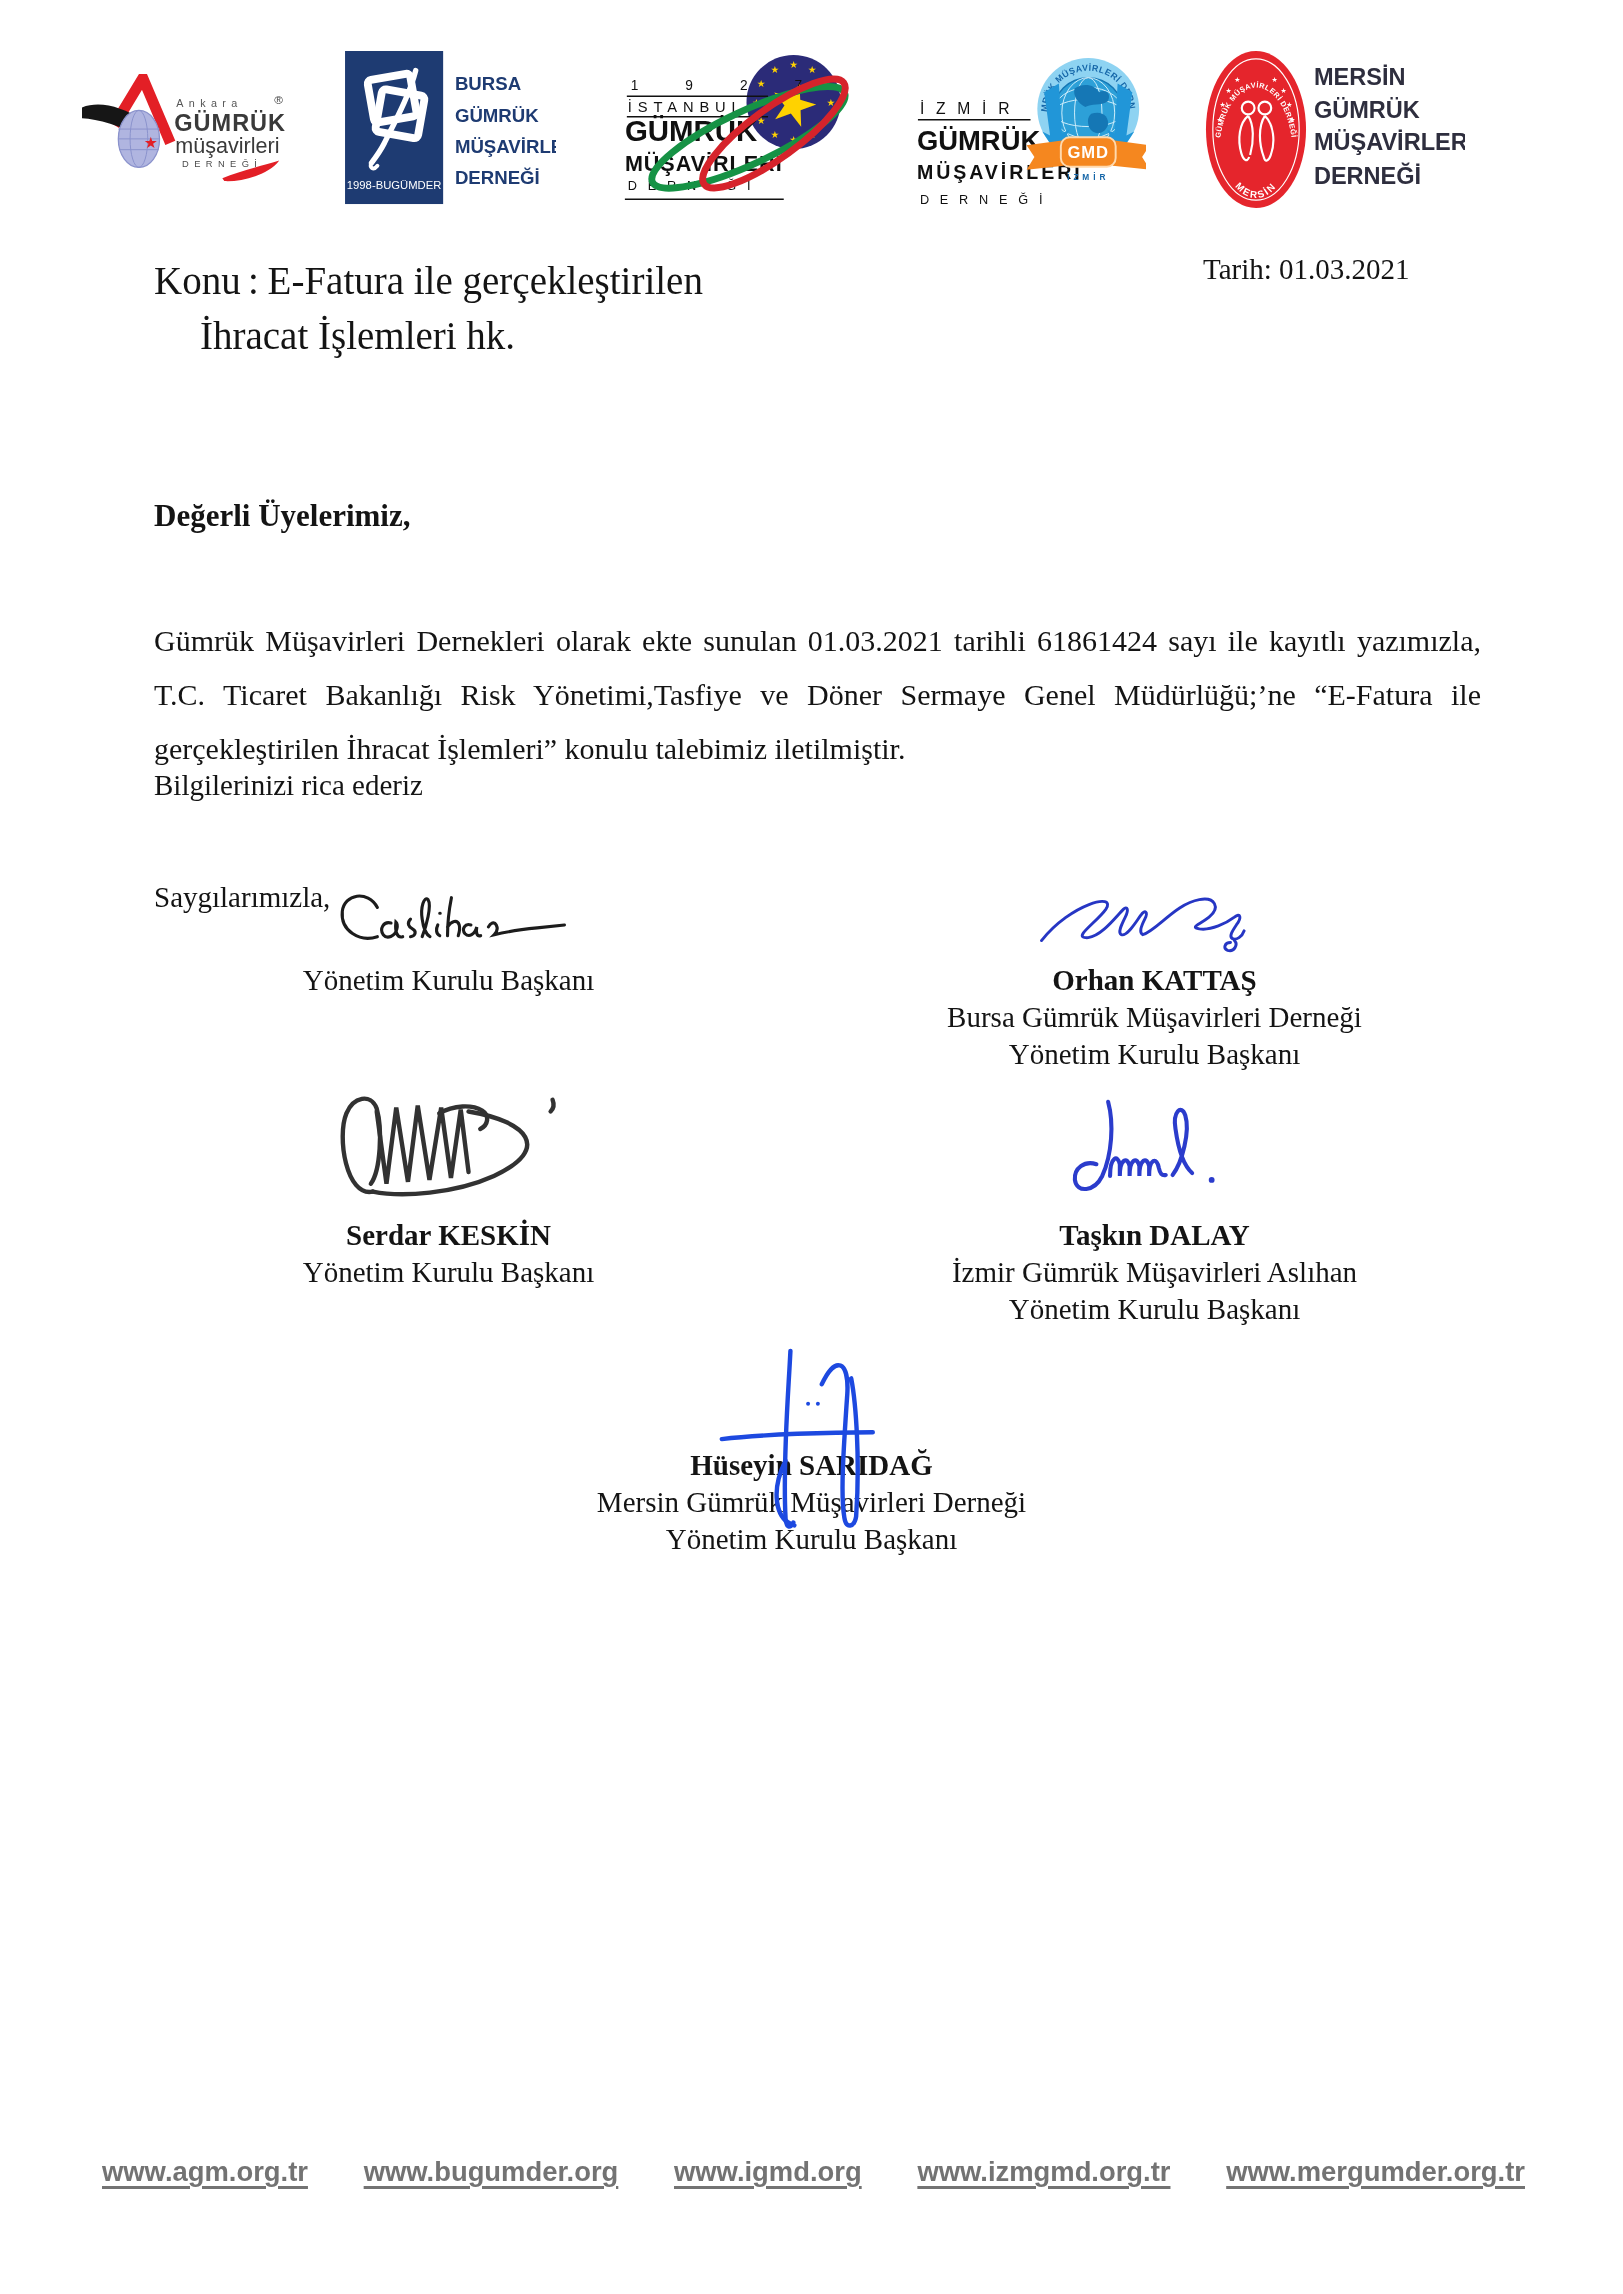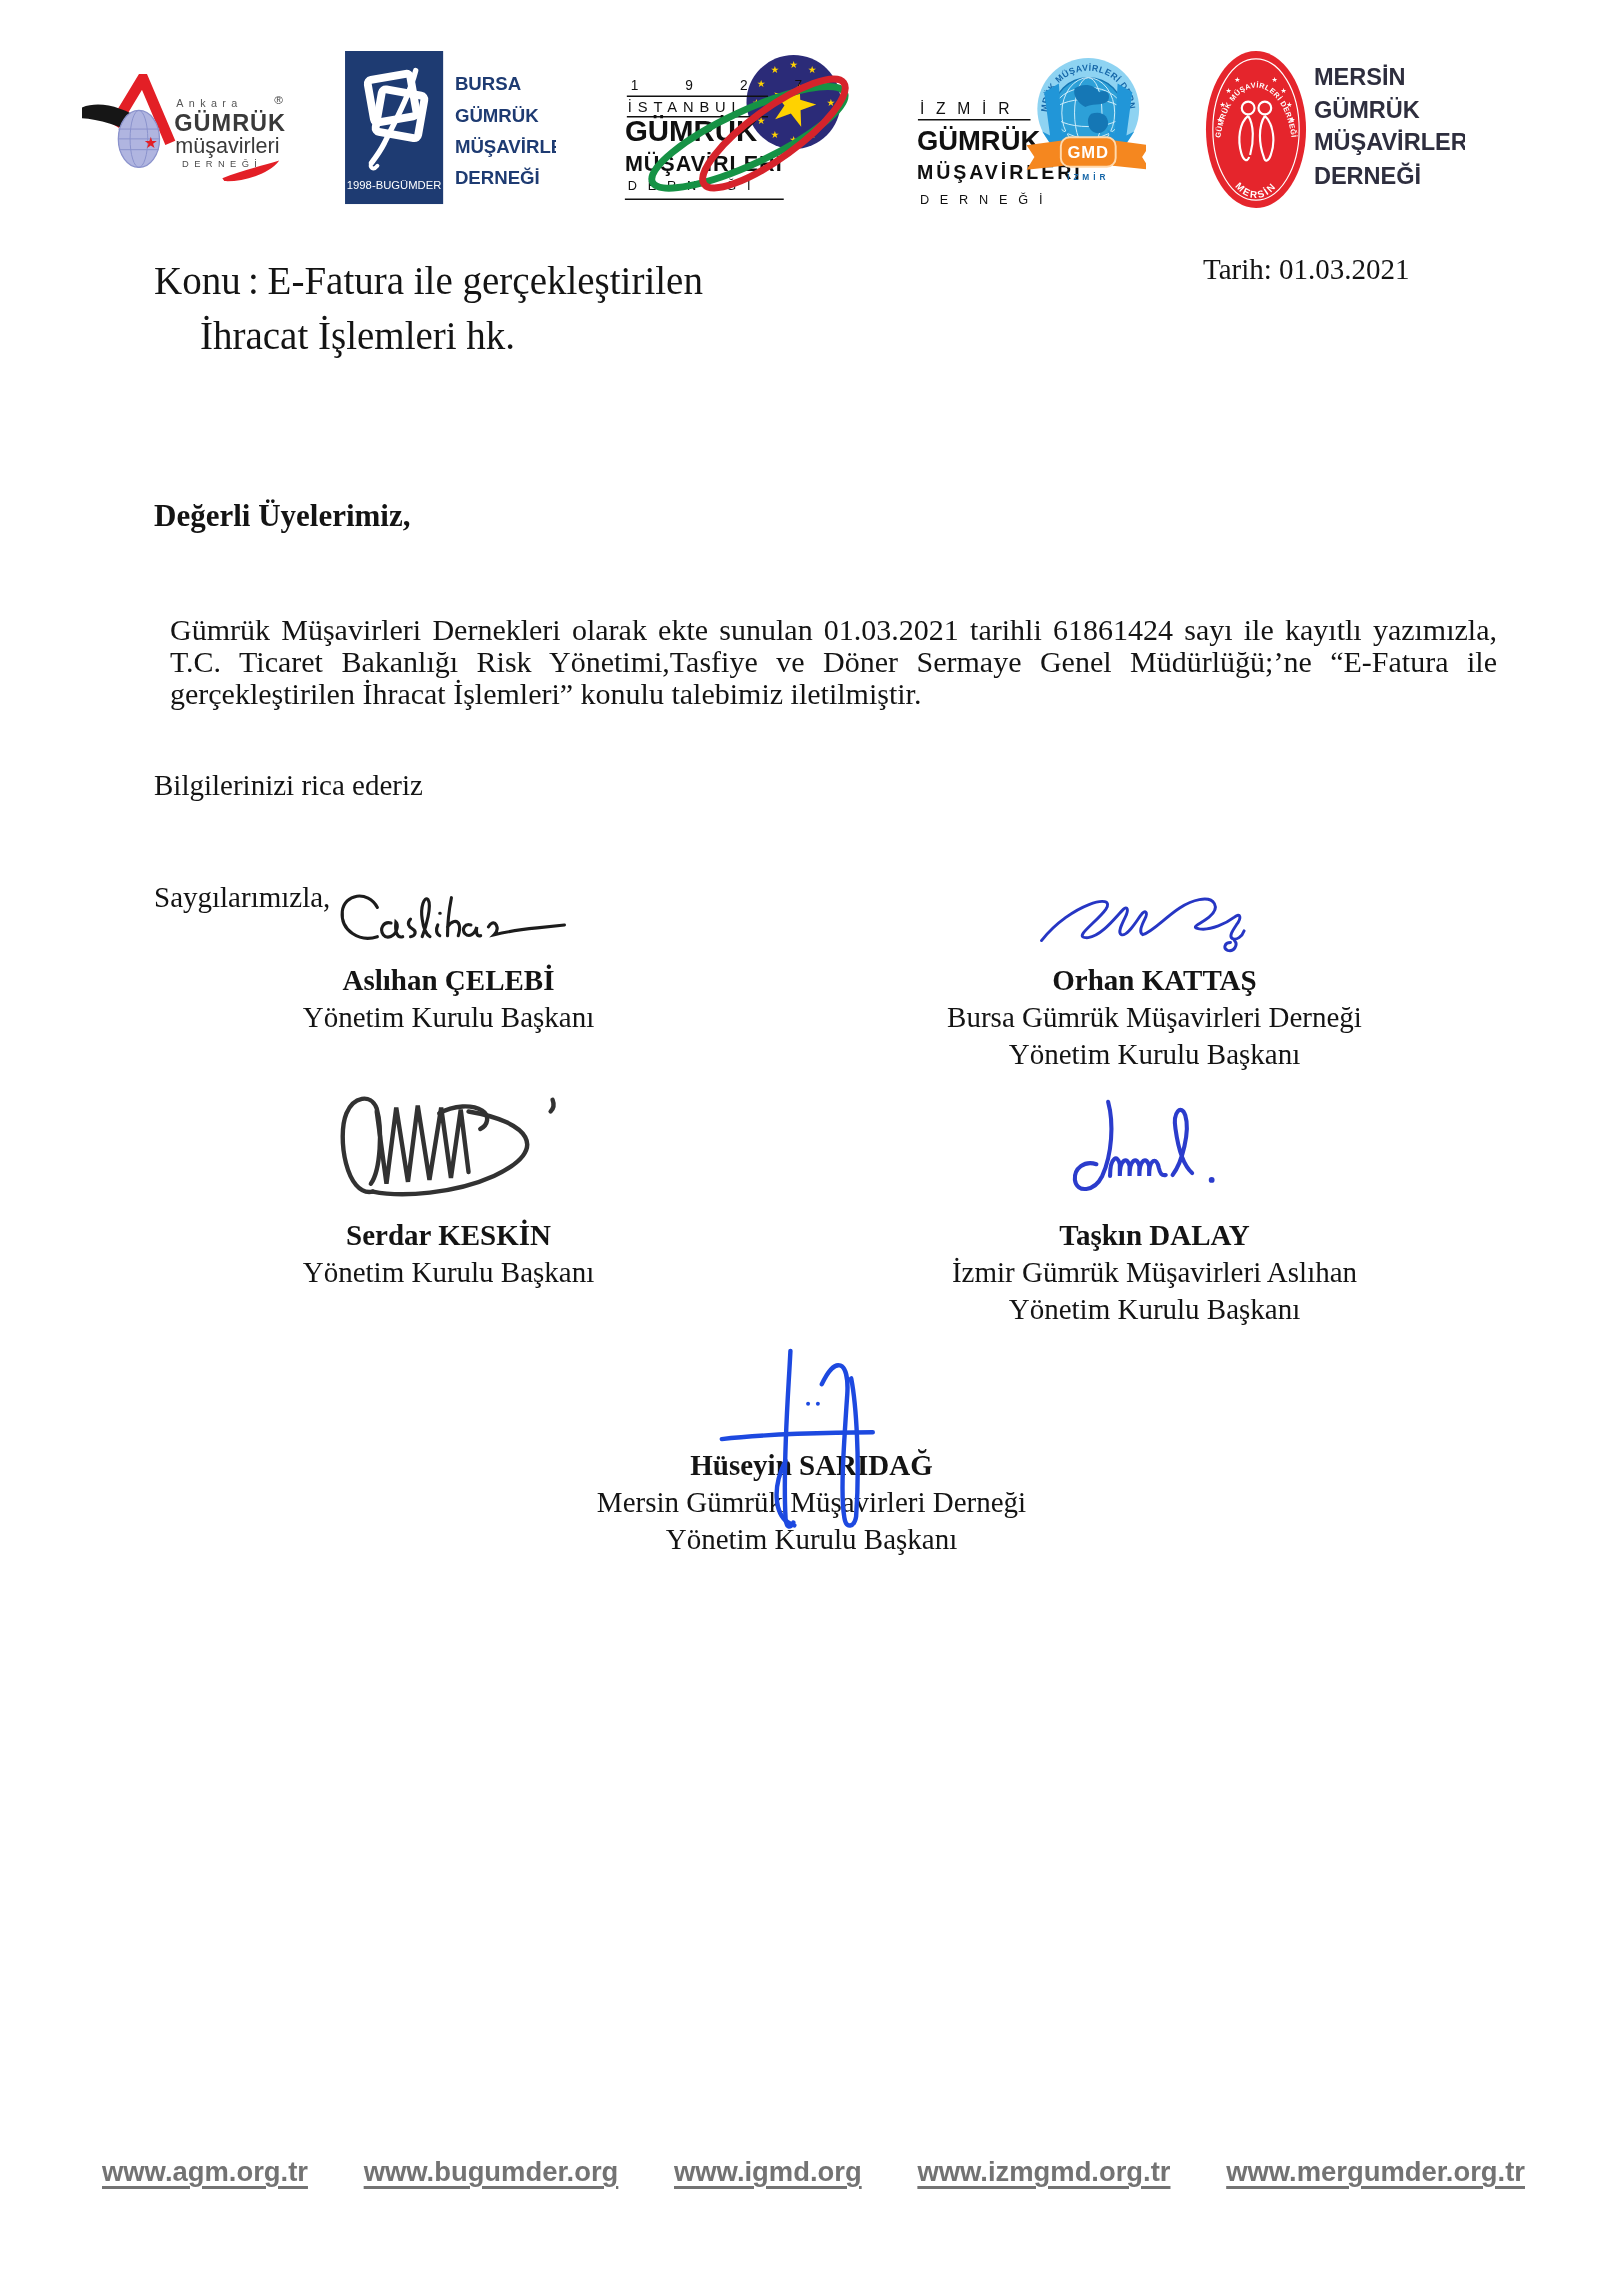--- a/index.html
+++ b/index.html
@@ -17,21 +17,21 @@
   #logo-izmir{left:915px;top:51px;}
   #logo-mersin{left:1204px;top:49px;}
   svg text{font-family:"Liberation Sans","DejaVu Sans",sans-serif;}
   
   .konu{left:154px;top:253px;font-size:39px;line-height:55px;white-space:nowrap;}
   .konu .lbl{display:inline-block;width:94px;}
   .konu .col{display:inline-block;width:19.6px;}
   .konu-line2{margin-left:46px;}
   .tarih{left:1203px;top:253px;font-size:29px;white-space:nowrap;}
   .salutation{left:154px;top:498px;font-size:31px;font-weight:bold;}
-  .paragraph{left:170px;top:614px;width:1327px;font-size:30px;line-height:32px;text-align:justify;}
+  .paragraph{left:154px;top:614px;width:1327px;font-size:30px;line-height:54px;text-align:justify;}
   .request{left:154px;top:769px;font-size:29px;}
   .regards{left:154px;top:844px;font-size:29px;margin-top:37px;}
   
   .sig-block{position:absolute;width:627px;text-align:center;font-size:29px;line-height:37px;}
   .sig-ink{display:block;margin:0 auto;}
   .sig-name{font-weight:bold;}
   #sig-1{left:135px;top:886px;}
   #sig-2{left:841px;top:886px;}
   #sig-3{left:135px;top:1090px;}
   #sig-4{left:841px;top:1090px;}
@@ -211,21 +211,20 @@
         <path d="M52,22 C42,4 18,8 16,26 C14,46 34,58 52,52"></path>
         <path d="M66,38 C58,36 54,44 58,50 C62,55 70,52 72,44 C73,40 72,38 71,37 C70,46 72,54 78,52"></path>
         <path d="M86,34 C82,38 84,42 88,44 C92,46 92,51 86,52"></path>
         <path d="M98,52 C102,42 108,20 104,14 C100,10 96,22 98,34 C99,42 102,50 106,52"></path>
         <path d="M114,40 C112,44 112,49 116,51 M116,28 L116.5,28"></path>
         <path d="M128,12 C126,22 124,38 124,51 M124,42 C128,36 134,34 136,40 C137,44 136,48 135,51"></path>
         <path d="M148,40 C142,38 138,44 142,49 C146,53 152,50 154,42 C153,48 154,52 158,51"></path>
         <path d="M166,42 C168,38 172,36 174,40 C176,44 174,48 172,50 C180,48 196,45 216,43 L244,40"></path>
       </g>
     </svg>
-    <div class="sig-name">Aslıhan ÇELEBİ</div>
     <div>Yönetim Kurulu Başkanı</div>
   </div>
 
   <div class="sig-block" id="sig-2">
     <svg class="sig-ink" width="255" height="76" viewBox="0 0 260 78">
       <g fill="none" stroke="#2636c4" stroke-width="3" stroke-linecap="round">
         <path d="M14,56 C44,18 92,6 80,24 C70,38 44,54 62,53 C76,51 90,32 98,24 C102,20 104,24 100,32 C96,40 92,48 96,50 C102,52 110,38 116,30 C120,24 124,26 120,34 C116,42 114,48 118,50 C132,46 152,18 176,14 C192,11 198,22 186,32 C176,40 166,42 176,44 C188,46 204,38 212,32 C218,27 220,32 214,40 C210,46 206,52 210,54 C214,56 220,52 222,46"></path>
         <path d="M212,56 C216,60 212,68 205,66 C200,64 202,58 208,58"></path>
       </g>
     </svg>

